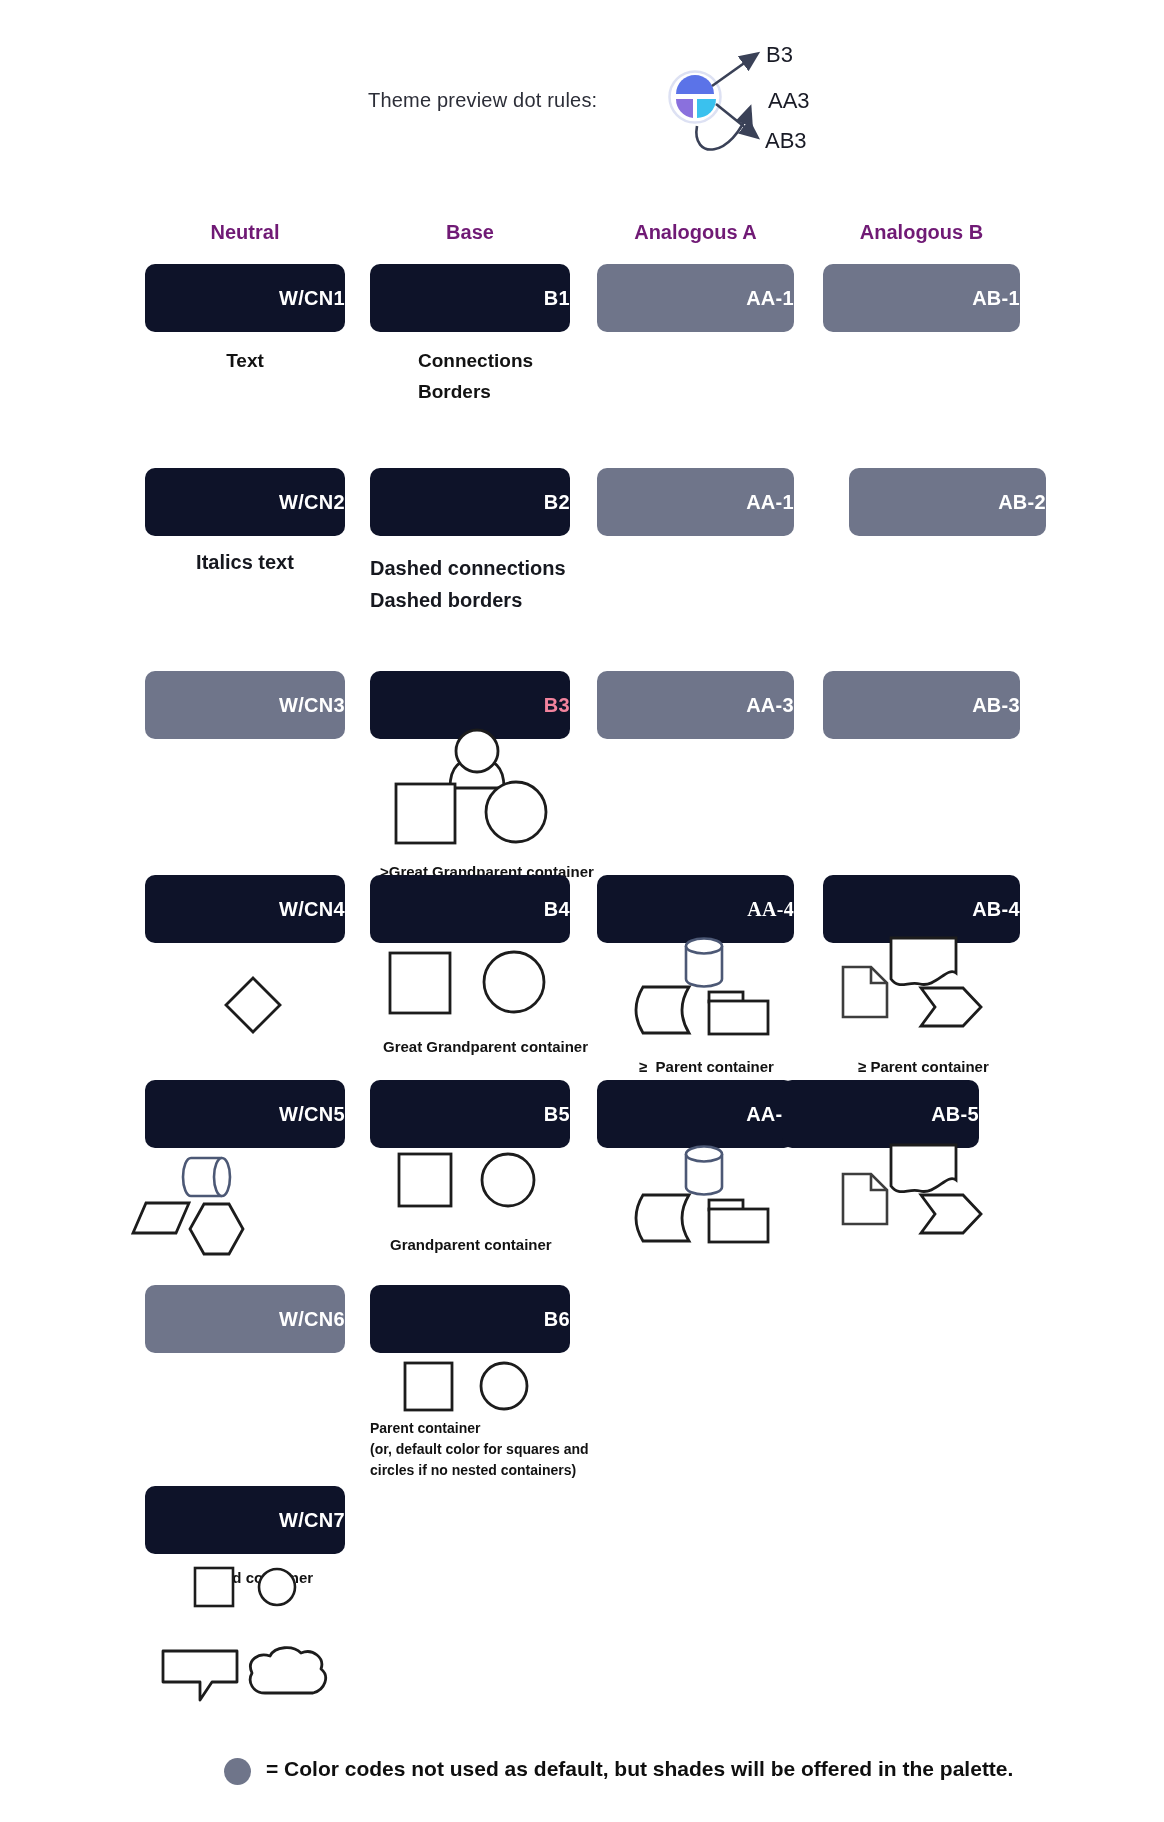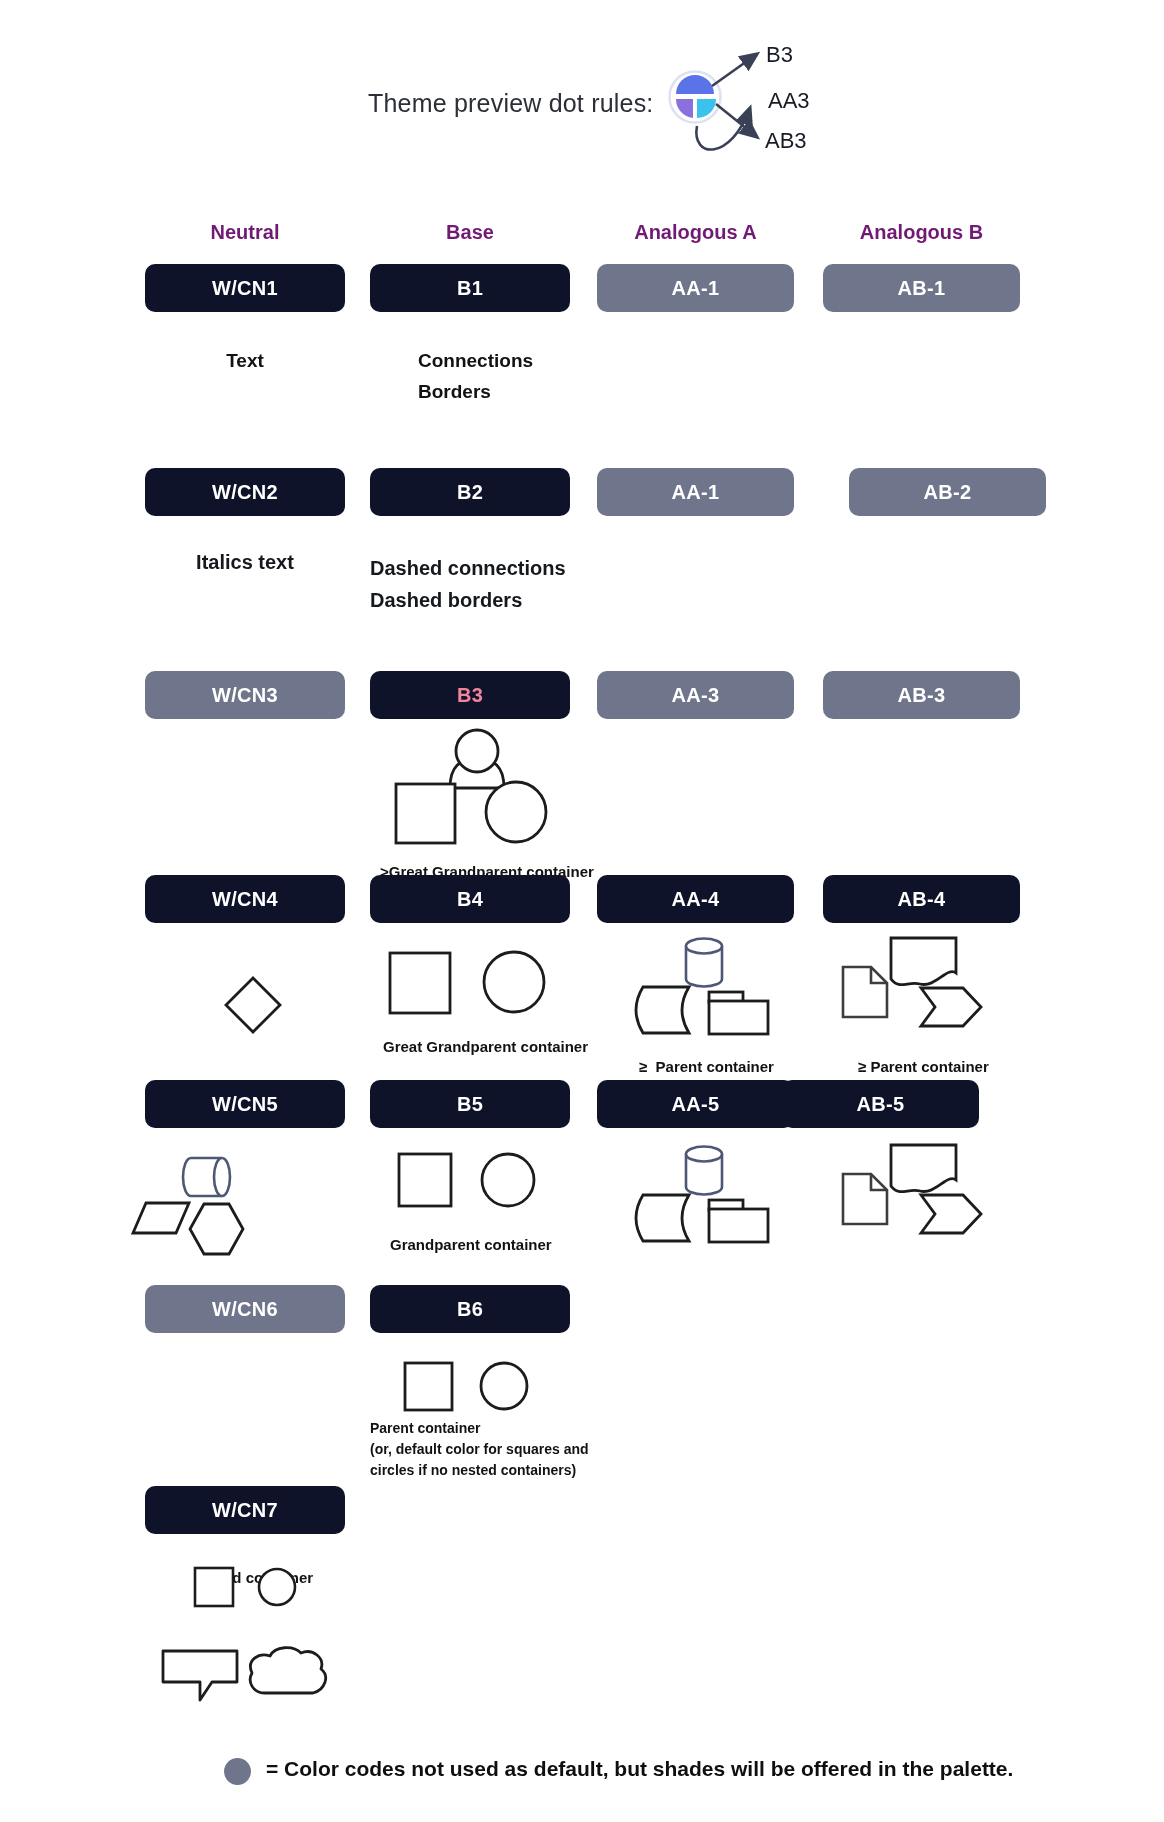--- a/index.html
+++ b/index.html
@@ -1,30 +1,30 @@
 <!DOCTYPE html>
 <html><head>
 <meta charset="utf-8">
 <style>
   html,body{margin:0;padding:0;background:#ffffff;}
   .canvas{
     position:relative;width:1164px;height:1822px;background:#ffffff;
     font-family:"Liberation Sans",sans-serif;color:#141414;overflow:hidden;
   }
   .title{
-    position:absolute;font-size:25px;font-weight:500;color:#2c2e38;letter-spacing:.2px;
+    position:absolute;font-size:20px;font-weight:500;color:#2c2e38;letter-spacing:.2px;
   }
   .dot-target{
     position:absolute;font-size:22px;font-weight:500;color:#191b26;
   }
   .colhead{
     position:absolute;top:221px;text-align:center;font-size:20px;font-weight:700;color:#701a75;
   }
   .pill{
-    position:absolute;height:48px;border-radius:10px;display:flex;align-items:center;justify-content:center;
+    position:absolute;height:68px;border-radius:10px;display:flex;align-items:center;justify-content:flex-end;
     font-size:20px;font-weight:700;color:#ffffff;letter-spacing:.3px;
   }
   .pill.dark{background:#0e1329;}
   .pill.slate{background:#6f758a;}
   .pill .pink{color:#f2839d;}
   .note{
     position:absolute;font-weight:700;color:#121212;white-space:pre;
   }
   .note.big{font-size:19px;line-height:31px;}
   .note.mid{font-size:20px;font-weight:600;line-height:32px;color:#16181f;}
@@ -125,21 +125,21 @@
     <circle cx="126" cy="87" r="30" fill="#ffffff" stroke="#1c1c1c" stroke-width="2.8"></circle>
   </svg>
   <div class="note small" style="left:380px;top:847px;">&gt;Great Grandparent container</div>
 
   <div class="pill dark" style="left:145px;top:875px;width:200px;">
       <span>W/CN4</span>
     </div>
   <div class="pill dark" style="left:370px;top:875px;width:200px;">
       <span>B4</span>
     </div>
-  <div class="pill dark" style="left:597px;top:875px;width:197px;">
+  <div class="pill dark" style="left:597px;top:875px;width:197px;font-family:Liberation Serif, serif;">
       <span>AA-4</span>
     </div>
   <div class="pill dark" style="left:823px;top:875px;width:197px;">
       <span>AB-4</span>
     </div>
 
   <svg style="left:223px;top:975px;" width="60" height="60" viewBox="0 0 60 60">
     <polygon points="30,3 57,30 30,57 3,30" fill="#ffffff" stroke="#1c1c1c" stroke-width="2.8"></polygon>
   </svg>
 

